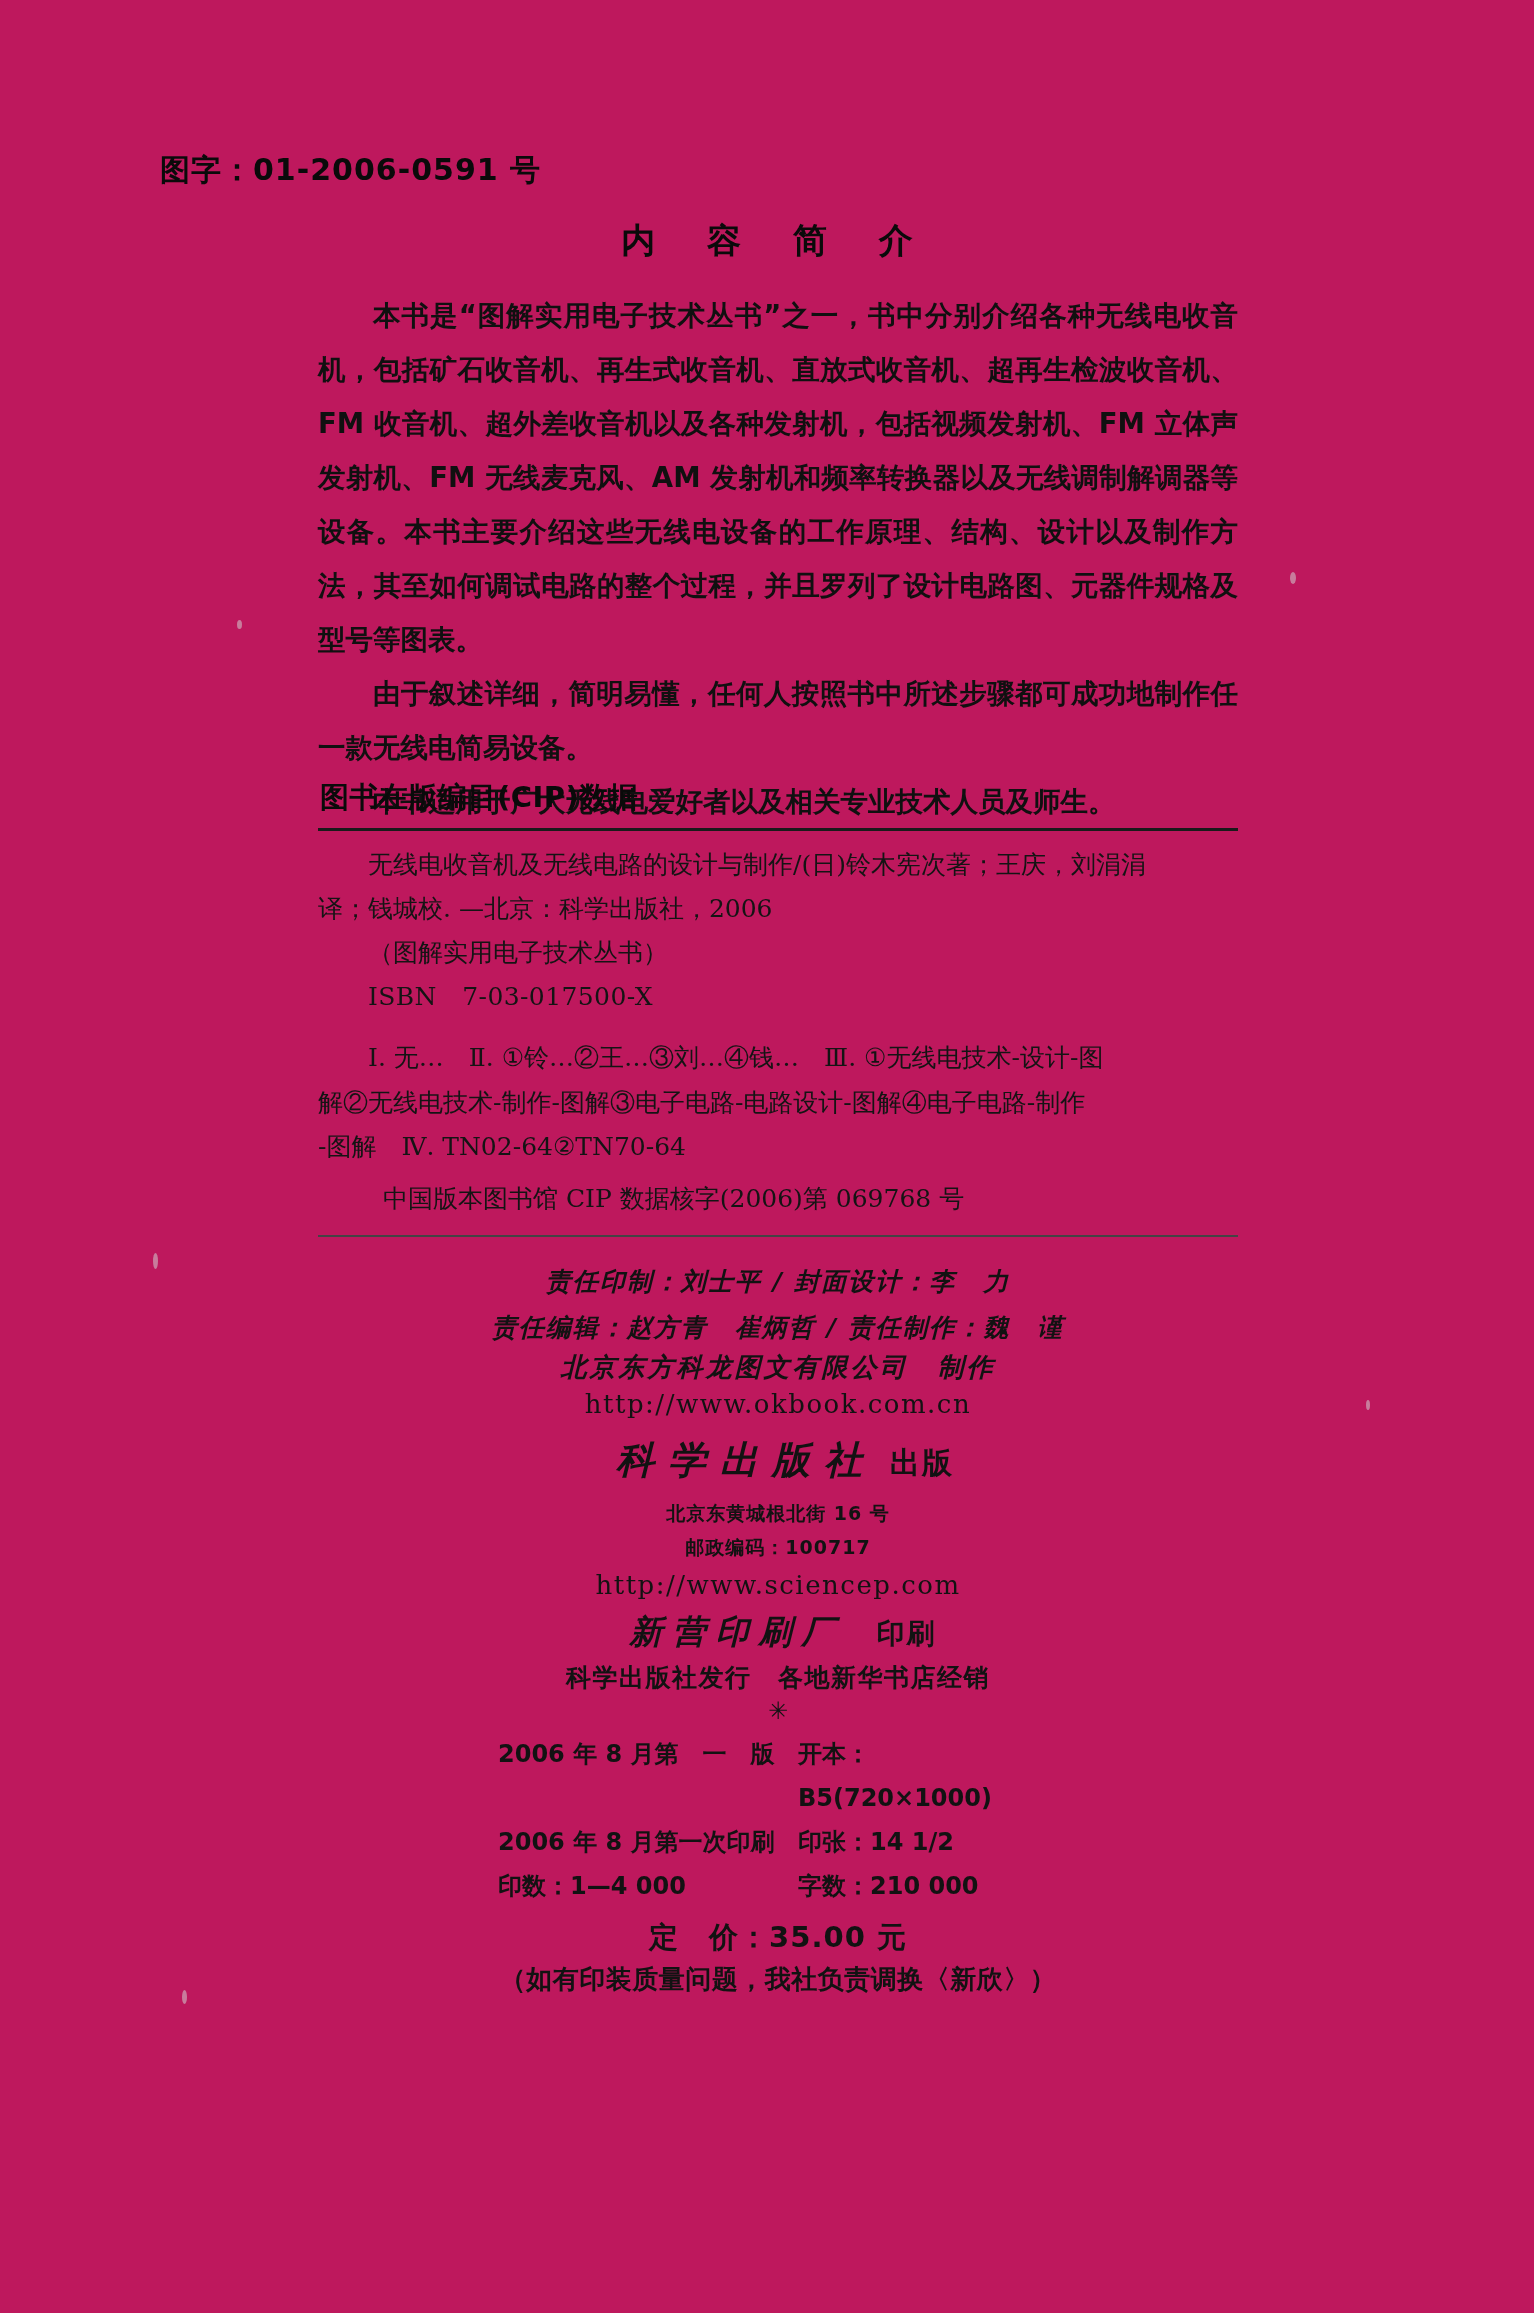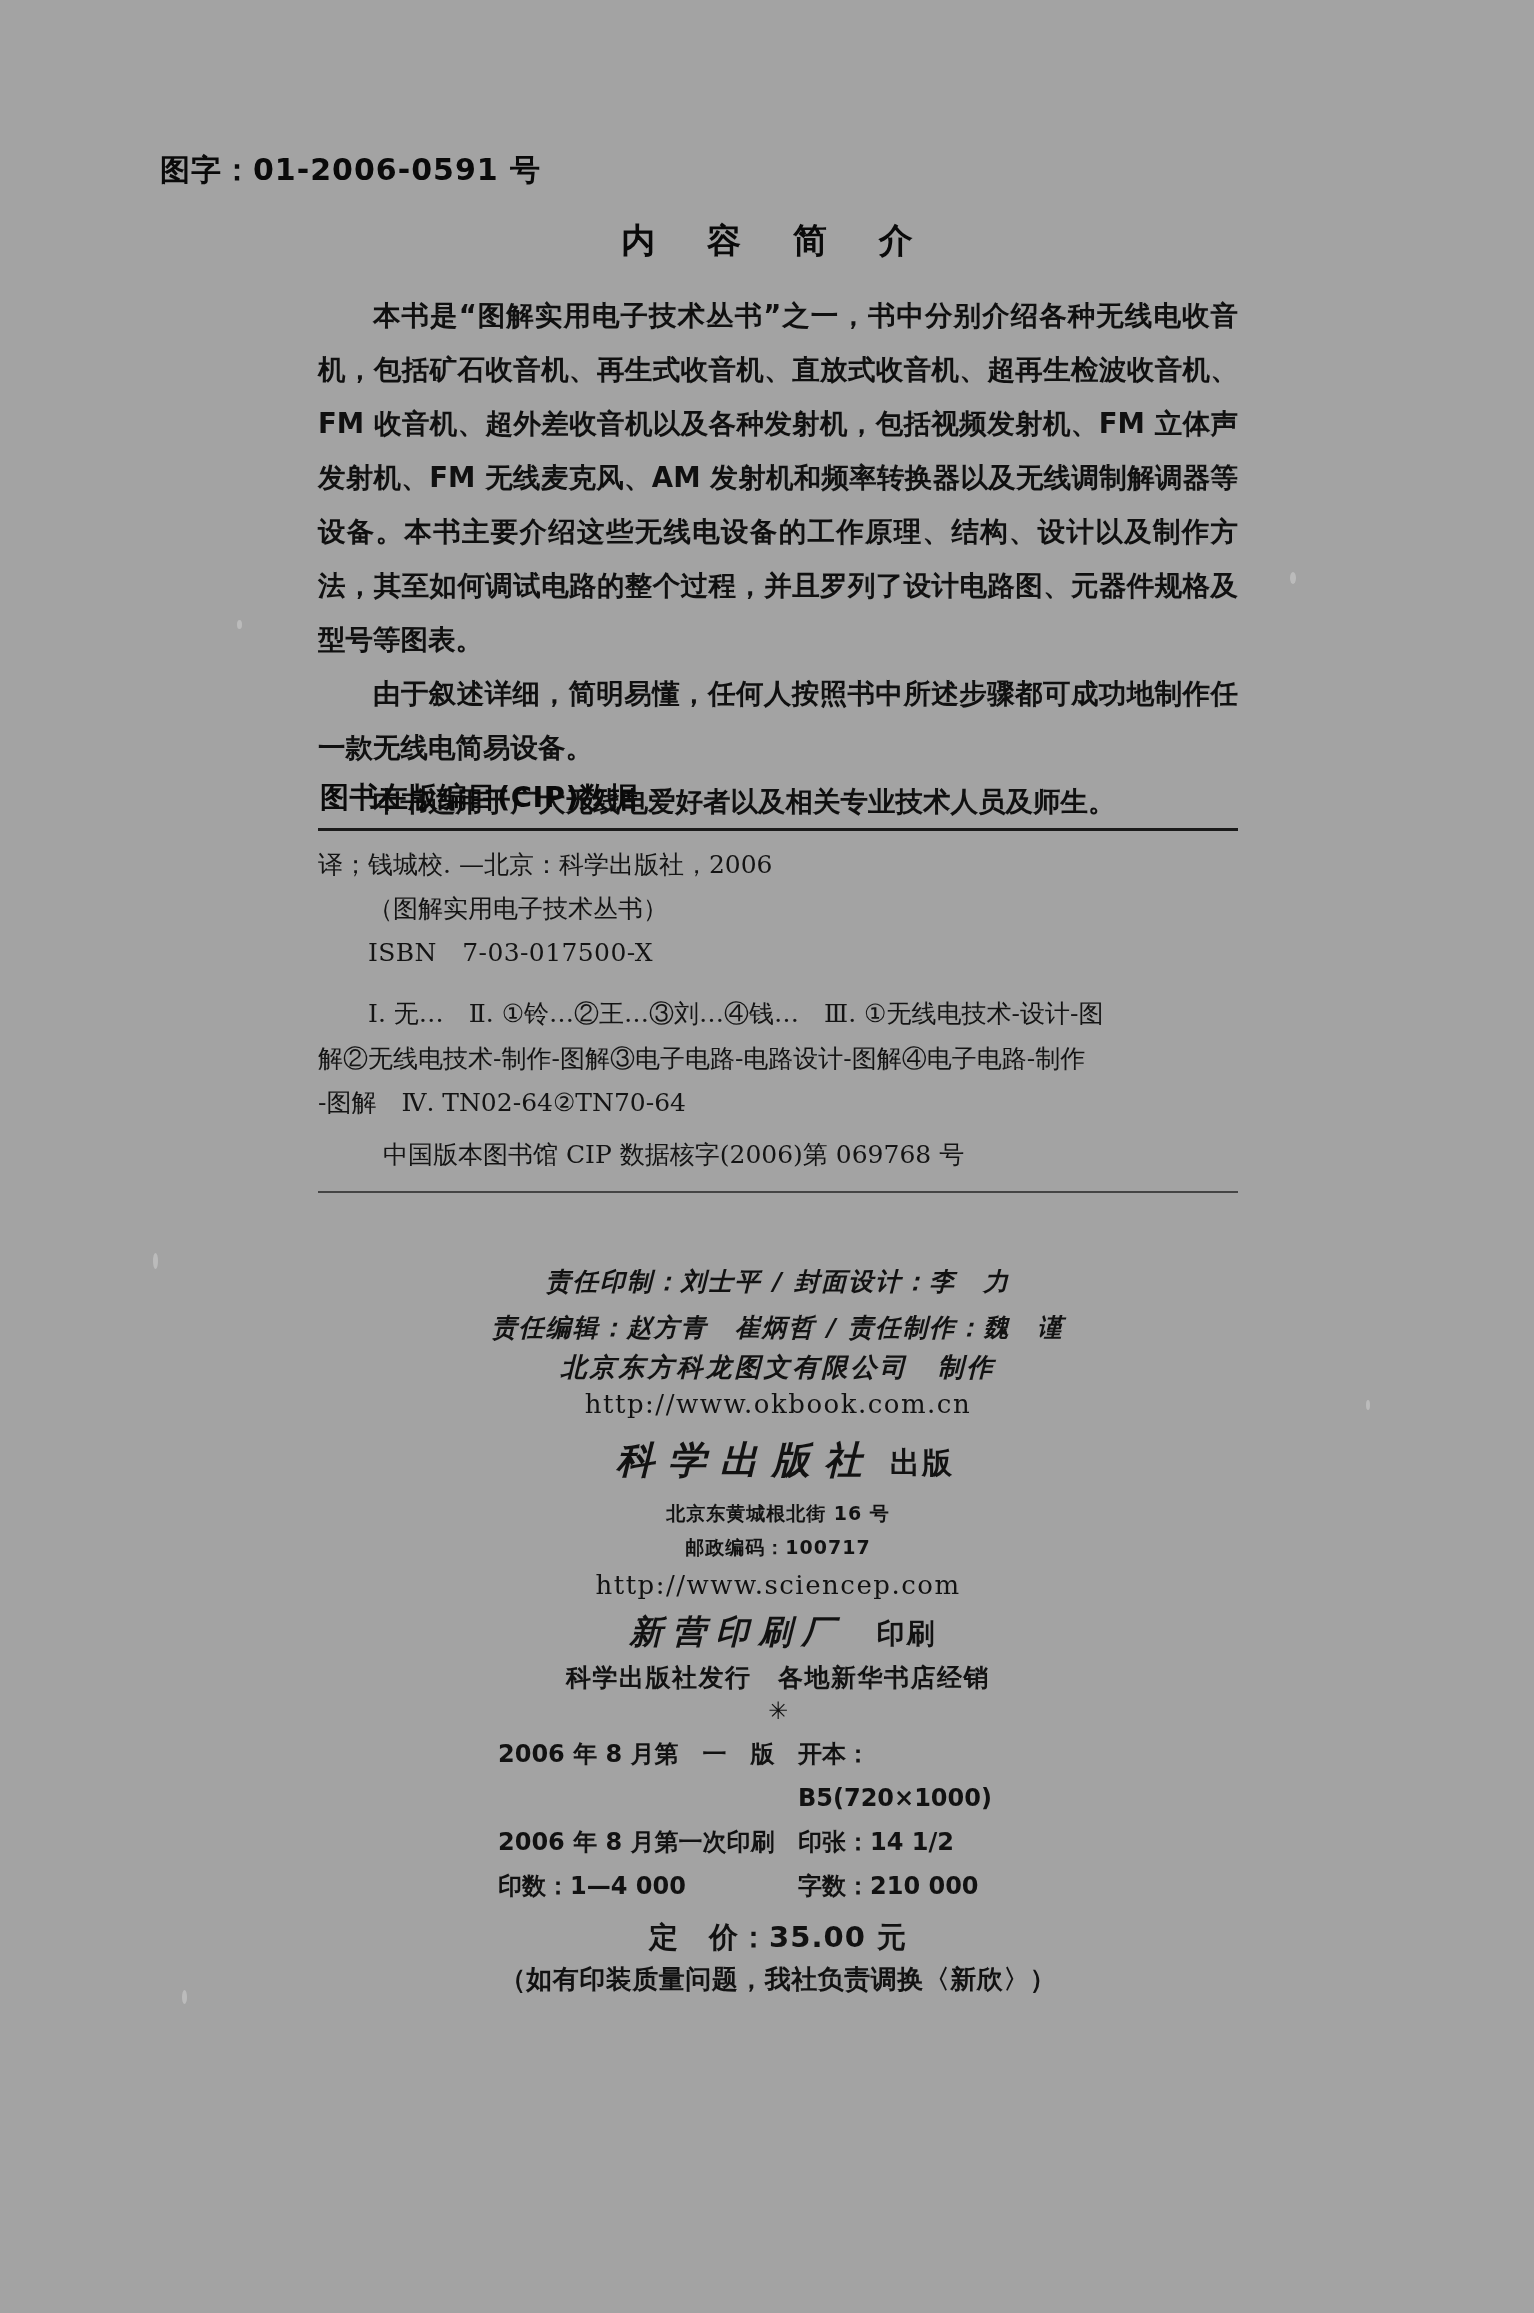--- a/index.html
+++ b/index.html
@@ -9,21 +9,21 @@
     background: #ffffff;
   }
   body {
     font-family: "DejaVu Serif", "Liberation Serif", serif;
     color: #111111;
   }
   .page {
     position: relative;
     width: 1534px;
     height: 2313px;
-    background: #a3a3a3;
+    background: #be185d;
     overflow: hidden;
   }
   
   .speck {
     position: absolute;
     background: #cfcfcf;
     border-radius: 50%;
     opacity: .55;
   }
 
@@ -261,20 +261,21 @@
   <div class="intro-body">
     <p>本书是“图解实用电子技术丛书”之一，书中分别介绍各种无线电收音机，包括矿石收音机、再生式收音机、直放式收音机、超再生检波收音机、FM 收音机、超外差收音机以及各种发射机，包括视频发射机、FM 立体声发射机、FM 无线麦克风、AM 发射机和频率转换器以及无线调制解调器等设备。本书主要介绍这些无线电设备的工作原理、结构、设计以及制作方法，其至如何调试电路的整个过程，并且罗列了设计电路图、元器件规格及型号等图表。</p>
     <p>由于叙述详细，简明易懂，任何人按照书中所述步骤都可成功地制作任一款无线电简易设备。</p>
     <p>本书适用于广大无线电爱好者以及相关专业技术人员及师生。</p>
   </div>
 
   <div class="cip-wrap">
     <div class="cip-heading">图书在版编目(CIP)数据</div>
     <div class="rule"></div>
     <div class="cip-body">
+      <p class="cip-line indent">无线电收音机及无线电路的设计与制作/(日)铃木宪次著；王庆，刘涓涓</p>
       <p class="cip-line">译；钱城校. —北京：科学出版社，2006</p>
       <p class="cip-line indent">（图解实用电子技术丛书）</p>
       <p class="cip-line indent cip-isbn">ISBN　7-03-017500-X</p>
       <div class="cip-gap"></div>
       <p class="cip-line cip-class">Ⅰ. 无…　Ⅱ. ①铃…②王…③刘…④钱…　Ⅲ. ①无线电技术-设计-图</p>
       <p class="cip-line">解②无线电技术-制作-图解③电子电路-电路设计-图解④电子电路-制作</p>
       <p class="cip-line">-图解　Ⅳ. TN02-64②TN70-64</p>
       <p class="cip-line cip-check">中国版本图书馆 CIP 数据核字(2006)第 069768 号</p>
     </div>
     <div class="rule light"></div>

